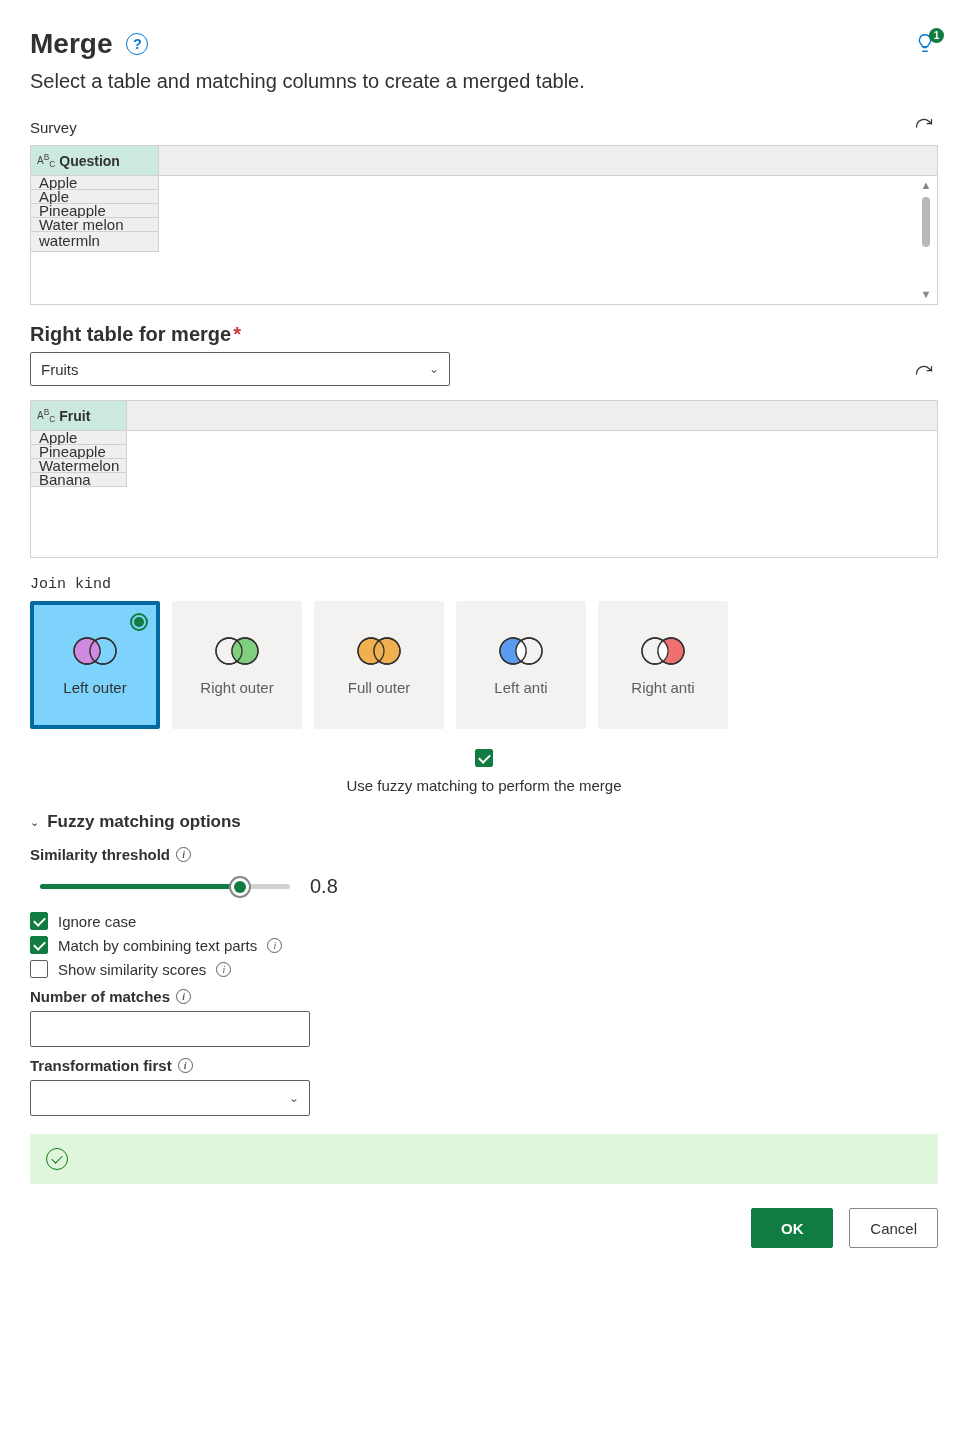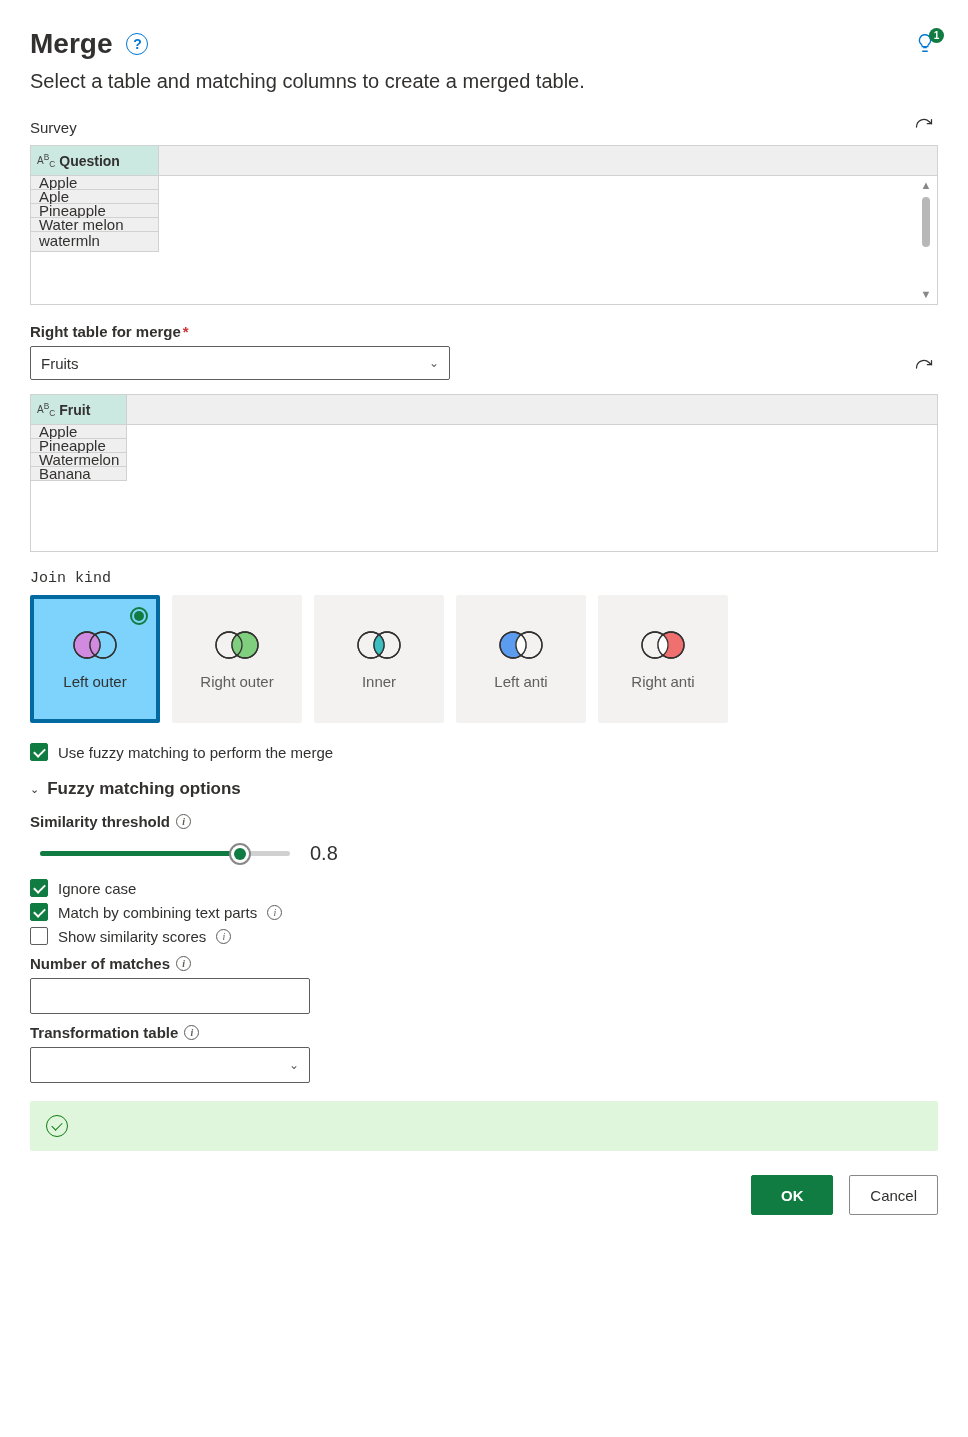--- a/index.html
+++ b/index.html
@@ -29,21 +29,21 @@
   .bulb svg { stroke:#0078d4; }
   .bulb-badge {
     position:absolute; top:-4px; right:-6px;
     background:#107c41; color:#fff; border-radius:50%;
     width:15px; height:15px; font-size:10px; font-weight:700;
     display:flex; align-items:center; justify-content:center;
   }
   .subtitle { margin:10px 0 20px; font-size:20px; color:#323130; }
   .section-label-row { display:flex; align-items:center; justify-content:space-between; margin-bottom:4px;}
   .section-label { font-size:15px; color:#323130; }
-  .section-label.bold { font-weight:600; font-size:15px;}
+  .section-label.bold { font-weight:600; font-size:20px;}
   .required { color:#d13438; margin-left:2px;}
   .refresh-btn {
     width:28px; height:28px; display:inline-flex; align-items:center; justify-content:center;
     cursor:pointer; background:none; border:none; padding:0;
   }
   .refresh-btn svg { stroke:#323130; }
   .table-box {
     border:1px solid #d1d1d1; width:100%; min-height:160px;
     display:flex; flex-direction:column; margin-bottom:18px;
     position:relative;
@@ -90,21 +90,21 @@
   }
   .join-card.selected { background:#7dd3fc; border:4px solid #0369a1; color:#323130;}
   .join-card .radio {
     position:absolute; top:8px; right:8px; width:18px; height:18px;
     border:2px solid #107c41; border-radius:50%;
     display:flex; align-items:center; justify-content:center;
   }
   .join-card .radio .dot { width:10px; height:10px; background:#107c41; border-radius:50%;}
   .venn { width:52px; height:32px; position:relative;}
   .check-row { display:flex; align-items:center; gap:10px; margin:6px 0;}
-  .check-row.spaced { margin-bottom:18px;}
+  .check-row.spaced { margin-bottom:18px;flex-direction:column;}
   .cbox {
     width:18px; height:18px; border:1px solid #605e5c; border-radius:2px;
     display:inline-flex; align-items:center; justify-content:center;
     flex-shrink:0; cursor:pointer; background:#fff;
   }
   .cbox.checked { background:#107c41; border-color:#107c41;}
   .cbox.checked::after {
     content:""; width:5px; height:9px; border:solid #fff; border-width:0 2px 2px 0;
     transform:rotate(45deg); margin-top:-2px;
   }
@@ -274,27 +274,27 @@
         <circle cx="18" cy="16" r="13" fill="none" stroke="#323130" stroke-width="1.3"></circle>
         <circle cx="34" cy="16" r="13" fill="#7fcf7f" stroke="#323130" stroke-width="1.3"></circle>
         <path d="M26 5.5 A13 13 0 0 1 26 26.5 A13 13 0 0 1 26 5.5 Z" fill="#7fcf7f"></path>
         <circle cx="18" cy="16" r="13" fill="none" stroke="#323130" stroke-width="1.3"></circle>
         <circle cx="34" cy="16" r="13" fill="none" stroke="#323130" stroke-width="1.3"></circle>
       </svg>
       <div>Right outer</div>
     </div>
     <div class="join-card">
       <svg class="venn" viewBox="0 0 52 32">
-        <circle cx="18" cy="16" r="13" fill="none" stroke="#323130" stroke-width="1.3"></circle>
-        <circle cx="34" cy="16" r="13" fill="none" stroke="#323130" stroke-width="1.3"></circle>
-        <path d="M26 5.5 A13 13 0 0 1 26 26.5 A13 13 0 0 1 26 5.5 Z" fill="#3bbec0"></path>
-        <circle cx="18" cy="16" r="13" fill="none" stroke="#323130" stroke-width="1.3"></circle>
-        <circle cx="34" cy="16" r="13" fill="none" stroke="#323130" stroke-width="1.3"></circle>
-      </svg>
-      <div>Inner</div>
+        <circle cx="18" cy="16" r="13" fill="#f0b050" stroke="#323130" stroke-width="1.3"></circle>
+        <circle cx="34" cy="16" r="13" fill="#f0b050" stroke="#323130" stroke-width="1.3"></circle>
+        <path d="M26 5.5 A13 13 0 0 1 26 26.5 A13 13 0 0 1 26 5.5 Z" fill="#f0b050"></path>
+        <circle cx="18" cy="16" r="13" fill="none" stroke="#323130" stroke-width="1.3"></circle>
+        <circle cx="34" cy="16" r="13" fill="none" stroke="#323130" stroke-width="1.3"></circle>
+      </svg>
+      <div>Full outer</div>
     </div>
     <div class="join-card">
       <svg class="venn" viewBox="0 0 52 32">
         <circle cx="18" cy="16" r="13" fill="#5b9bf0" stroke="#323130" stroke-width="1.3"></circle>
         <circle cx="34" cy="16" r="13" fill="none" stroke="#323130" stroke-width="1.3"></circle>
         <path d="M26 5.5 A13 13 0 0 1 26 26.5 A13 13 0 0 1 26 5.5 Z" fill="#fff"></path>
         <circle cx="18" cy="16" r="13" fill="none" stroke="#323130" stroke-width="1.3"></circle>
         <circle cx="34" cy="16" r="13" fill="none" stroke="#323130" stroke-width="1.3"></circle>
       </svg>
       <div>Left anti</div>
@@ -352,21 +352,21 @@
   <span class="info-i">i</span>
 </div>
 
 <div class="field-label">
   <span>Number of matches</span>
   <span class="info-i">i</span>
 </div>
 <input class="num-input" type="text" value="" style="">
 
 <div class="field-label">
-  <span>Transformation table</span>
+  <span>Transformation first</span>
   <span class="info-i">i</span>
 </div>
 <div class="dropdown-sm">
   <span></span>
   <span class="chev">⌄</span>
 </div>
 
 
 <div class="status-bar">
   <span class="ok-circle"></span>

